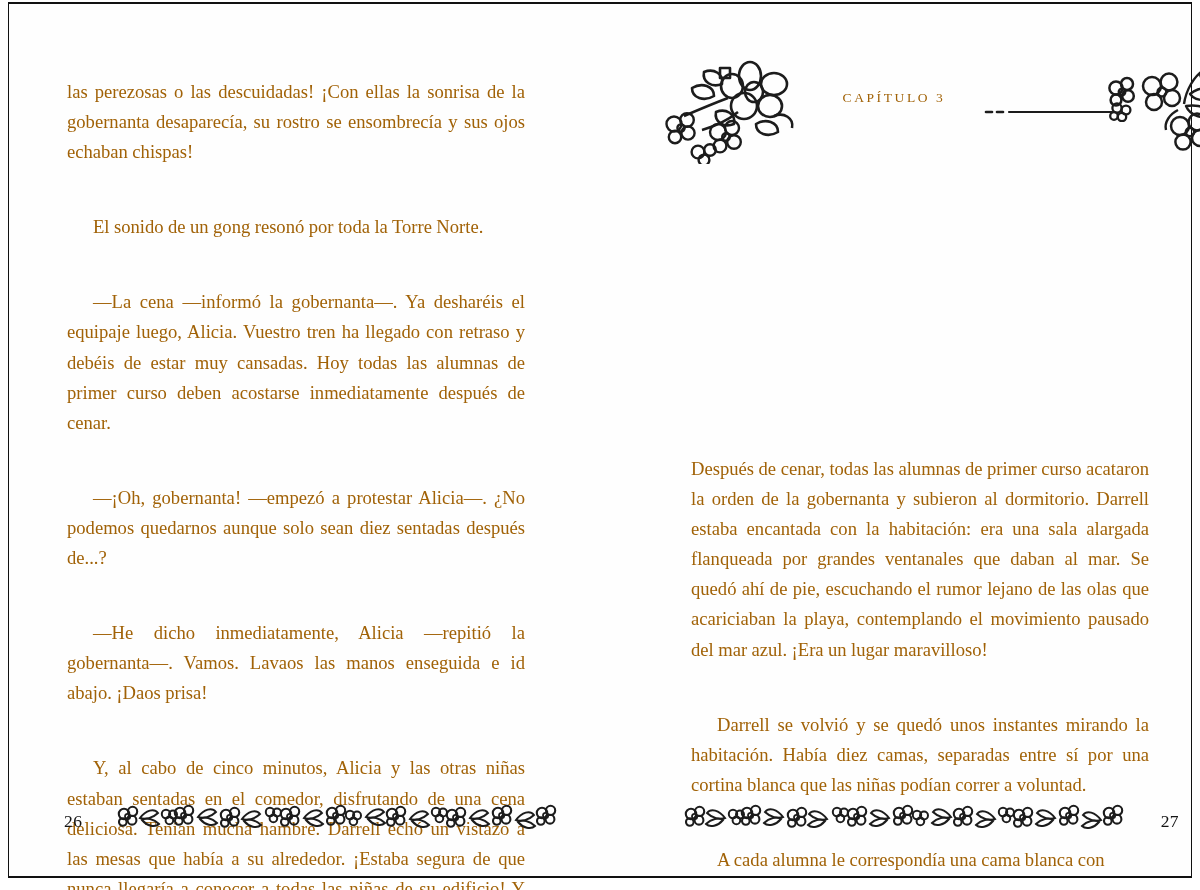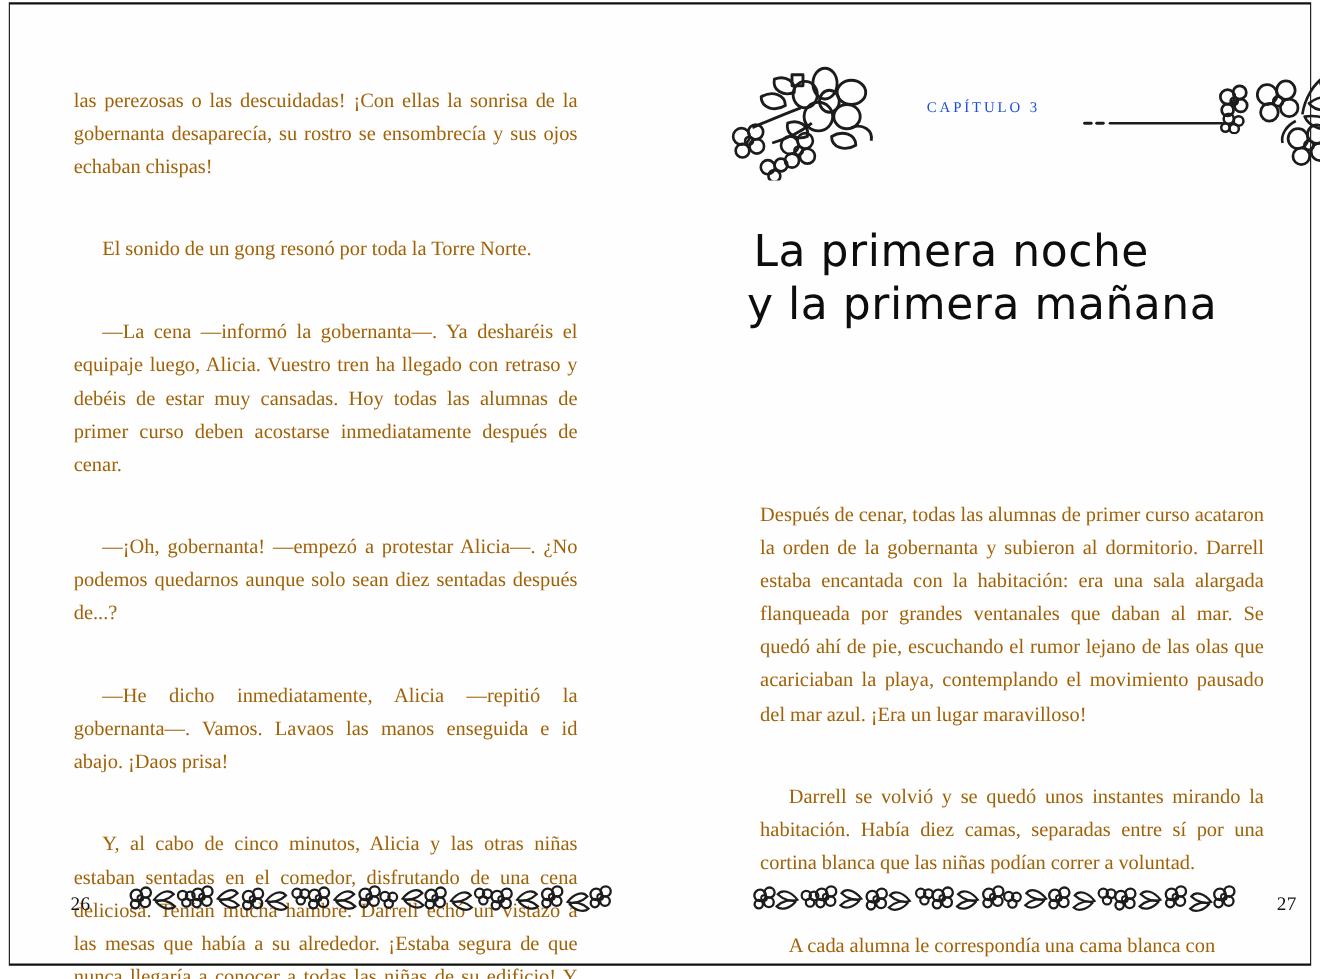--- a/index.html
+++ b/index.html
@@ -94,21 +94,21 @@
     position: absolute;
     left: 168px;
     top: 36px;
     width: 140px;
     text-align: center;
     font-family: "Liberation Serif", serif;
     font-size: 13.5px;
     letter-spacing: 2.6px;
     font-variant: small-caps;
     text-transform: uppercase;
-    color: #1d4ed8;
+    color: #a16207;
   }
   #chapter-rule {
     position: absolute;
     left: 328px;
     top: 48px;
     width: 152px;
     height: 20px;
   }
   #chapter-flower-right {
     position: absolute;
@@ -321,26 +321,20 @@
             <path d="M80,44 C82,30 90,16 100,10"></path>
             <path d="M86,34 C96,26 110,26 116,34 C106,42 92,42 86,34 Z"></path>
             <path d="M96,14 C104,8 116,10 118,20 C108,26 97,22 96,14 Z"></path>
             <path d="M82,46 C94,44 108,48 112,56 C100,60 86,56 82,46 Z"></path>
             <path d="M74,50 C66,54 60,62 62,70"></path>
           </g>
         </svg>
       </div>
     </div>
 
-    <div id="chapter-title">
-      <svg viewBox="0 0 480 120" width="480" height="120">
-        <text class="hand-line" id="title-line-1" x="6" y="50">La primera noche</text>
-        <text class="hand-line" id="title-line-2" x="0" y="98">y la primera mañana</text>
-      </svg>
-    </div>
 
     <div class="textblock" id="right-text">
       <p>Después de cenar, todas las alumnas de primer curso acataron la orden de la gobernanta y subieron al dormitorio. Darrell estaba encantada con la habitación: era una sala alargada flanqueada por grandes ventanales que daban al mar. Se quedó ahí de pie, escuchando el rumor lejano de las olas que acariciaban la playa, contemplando el movimiento pausado del mar azul. ¡Era un lugar maravilloso!</p>
       <p class="ind">Darrell se volvió y se quedó unos instantes mirando la habitación. Había diez camas, separadas entre sí por una cortina blanca que las niñas podían correr a voluntad.</p>
       <p class="ind">A cada alumna le correspondía una cama blanca con</p>
     </div>
 
     <div class="footer" id="footer-right">
       <div class="vine" id="vine-right">
         <svg viewBox="0 0 452 34" width="452" height="34" preserveAspectRatio="none">

